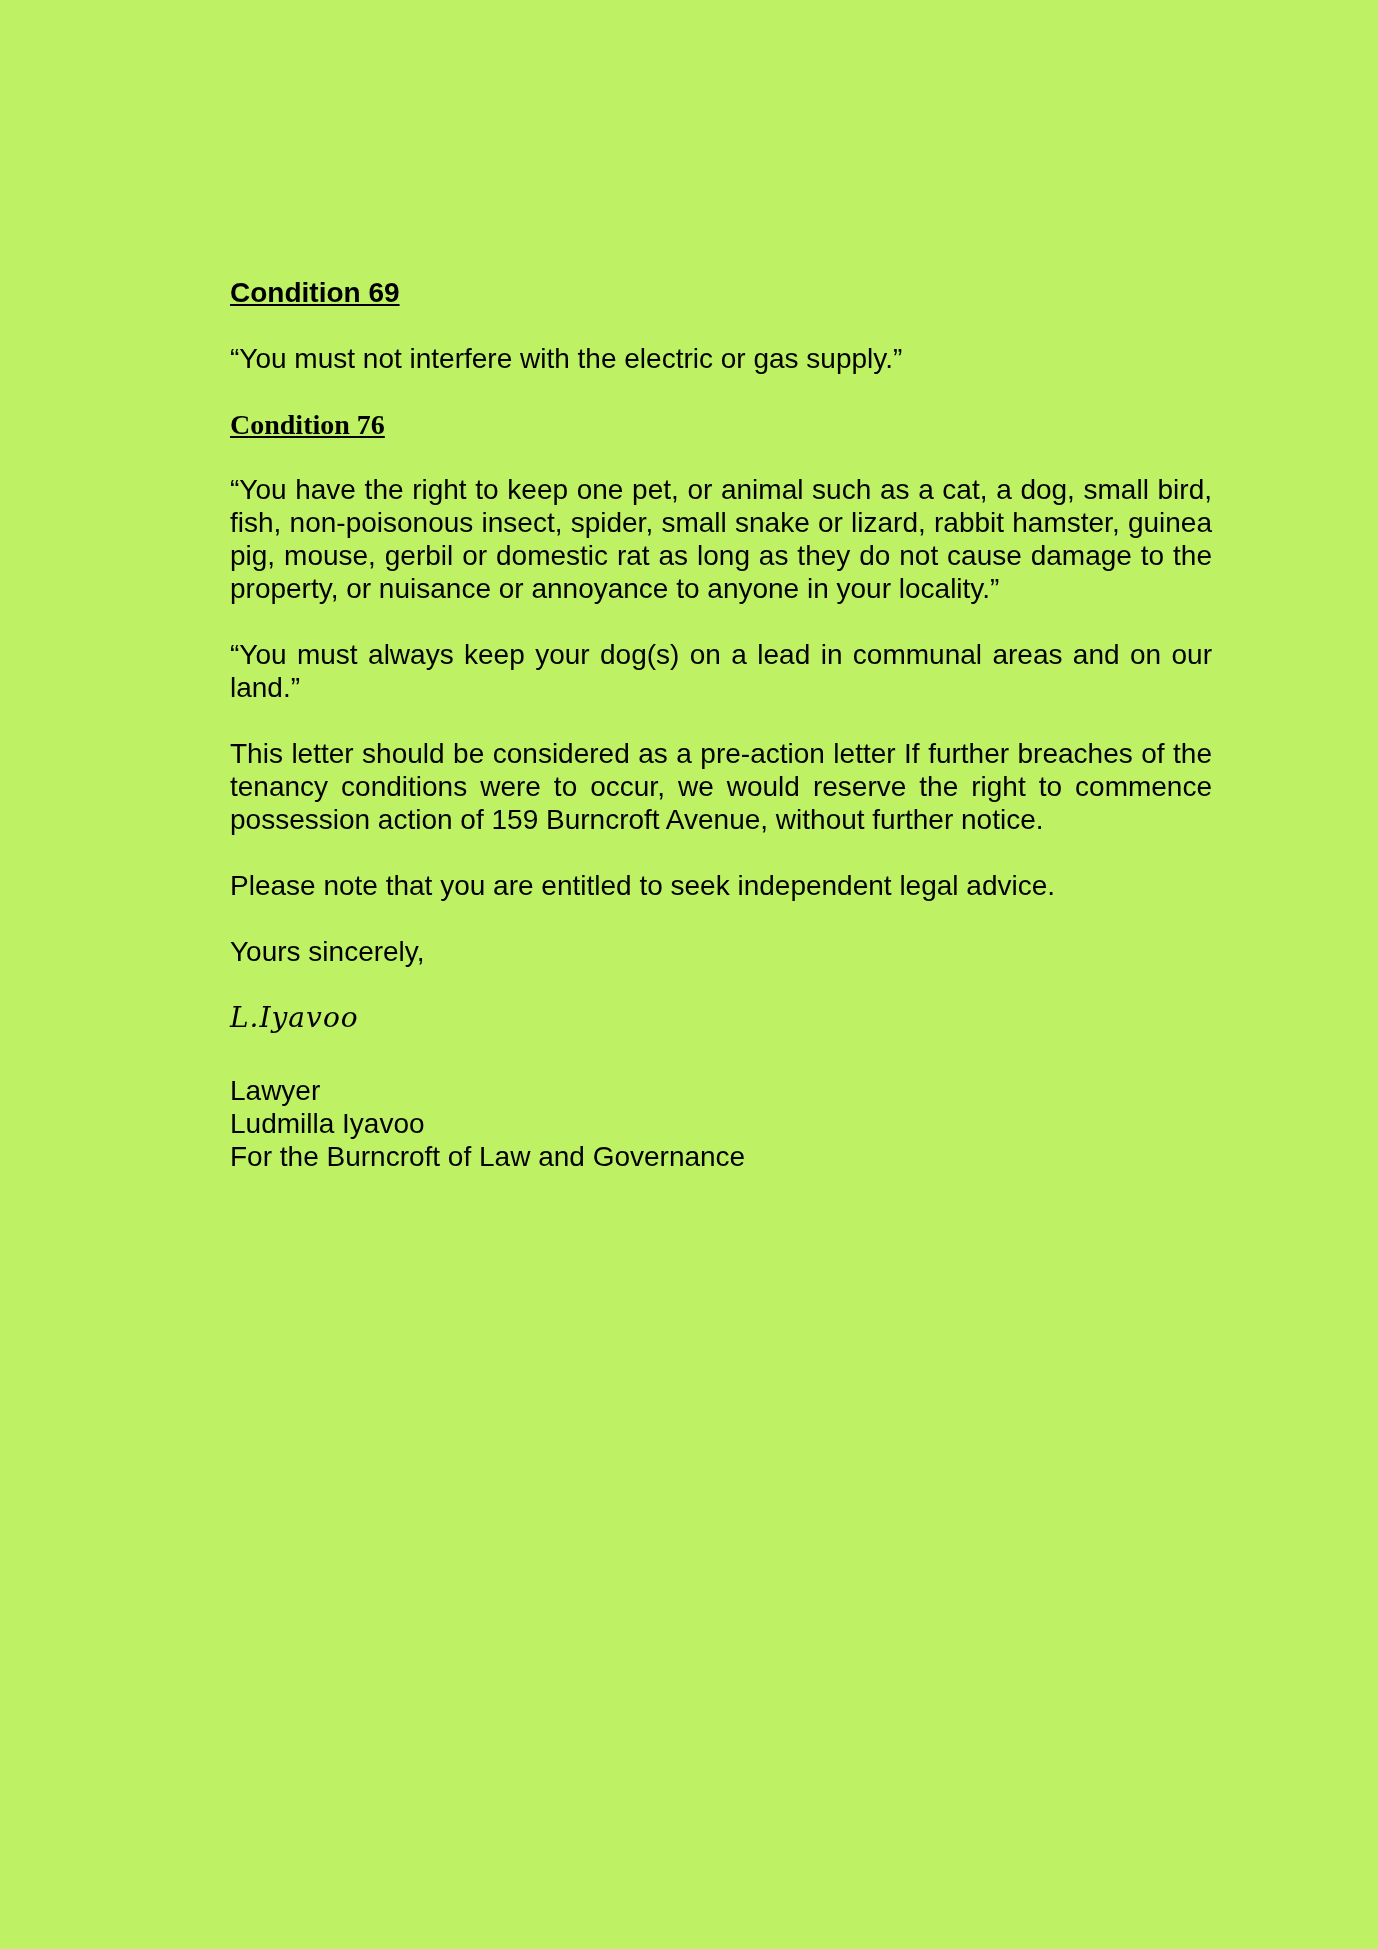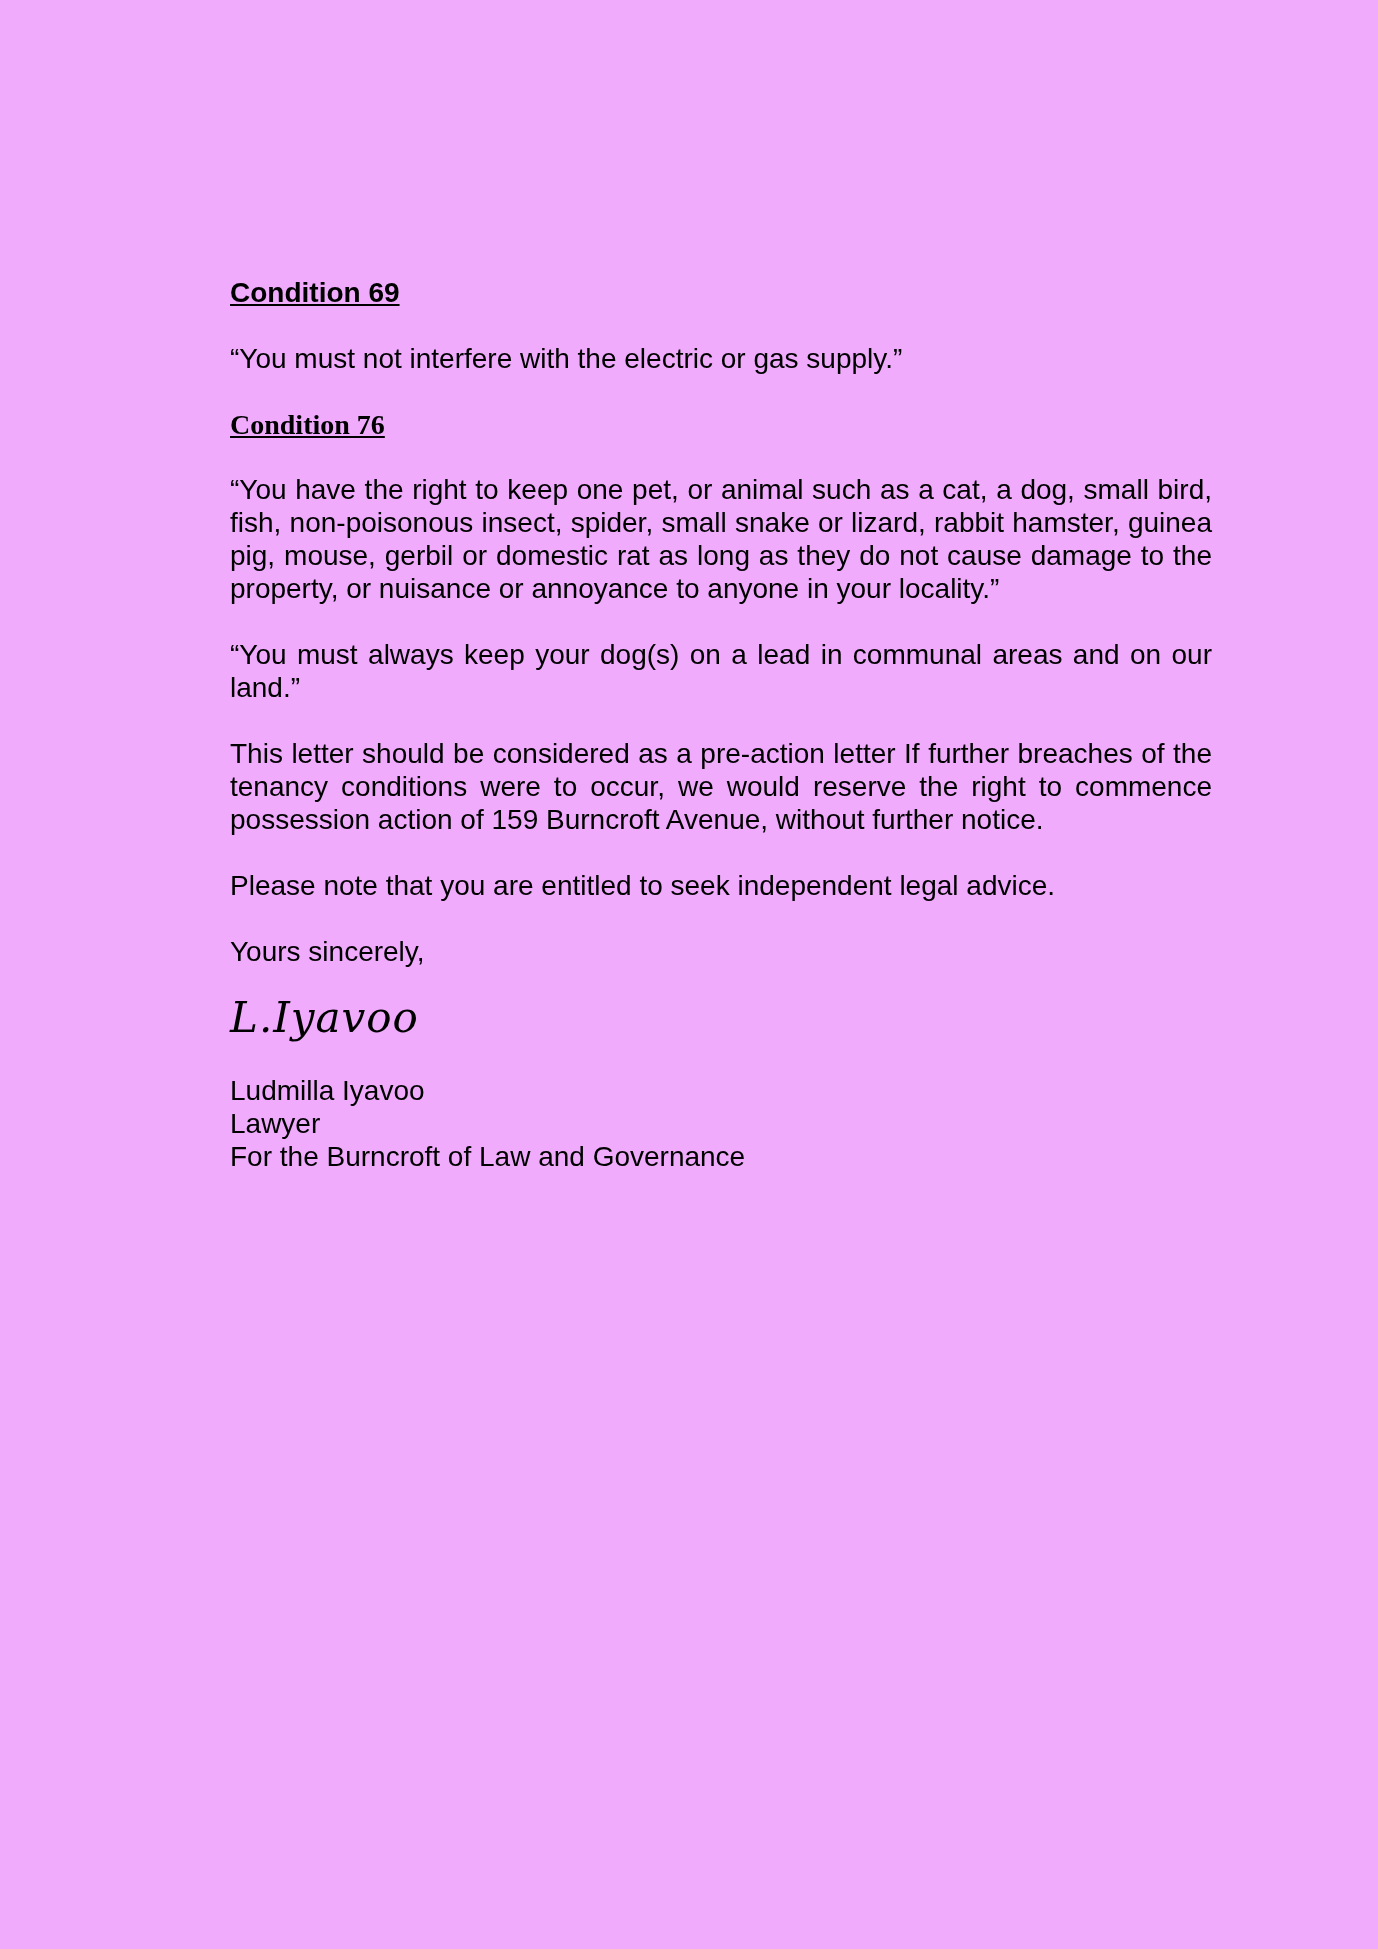--- a/index.html
+++ b/index.html
@@ -4,21 +4,21 @@
 <style>
   html, body {
     margin: 0;
     padding: 0;
     background: #ffffff;
   }
   .page {
     position: relative;
     width: 1378px;
     height: 1949px;
-    background: #f0abfc;
+    background: #bef264;
     box-sizing: border-box;
     padding: 276px 166px 0 230px;
     font-family: "Liberation Sans", sans-serif;
     font-size: 28px;
     line-height: 33px;
     color: #000000;
     overflow: hidden;
   }
   .condition-heading {
     font-weight: bold;
@@ -40,21 +40,21 @@
   .no-gap {
     margin-bottom: 0;
     font-family: Liberation Serif, serif;
   }
   .closing {
     margin: 4px 0 26px 0;
   }
   .signature {
     font-family: "DejaVu Serif", serif;
     font-style: italic;
-    font-size: 42px;
+    font-size: 28px;
     line-height: 48px;
     letter-spacing: 1px;
     margin: 0 0 32px 0;
   }
   .signoff-line {
     margin: 0;
     line-height: 33px;
   }
 </style>
 </head>
@@ -78,18 +78,18 @@
 
   <p class="para justified">This letter should be considered as a pre-action letter If further breaches of the tenancy conditions were to occur, we would reserve the right to commence possession action of 159 Burncroft Avenue, without further notice.</p>
 
   <p class="para">Please note that you are entitled to seek independent legal advice.</p>
 
   <p class="closing">Yours sincerely,</p>
 
   <p class="signature">L.Iyavoo</p>
 
   <div>
+    <p class="signoff-line">Lawyer</p>
     <p class="signoff-line">Ludmilla Iyavoo</p>
-    <p class="signoff-line">Lawyer</p>
     <p class="signoff-line">For the Burncroft of Law and Governance</p>
   </div>
 
 </div>
 
 </body></html>

